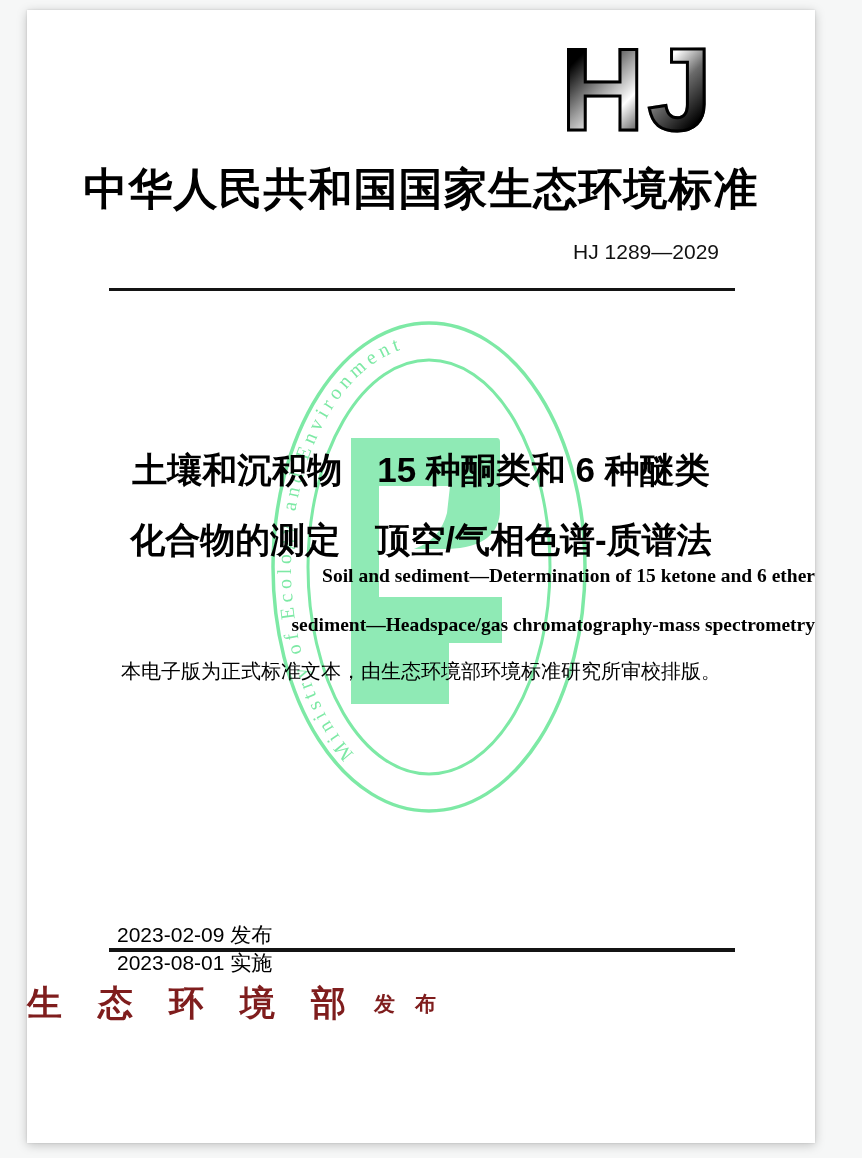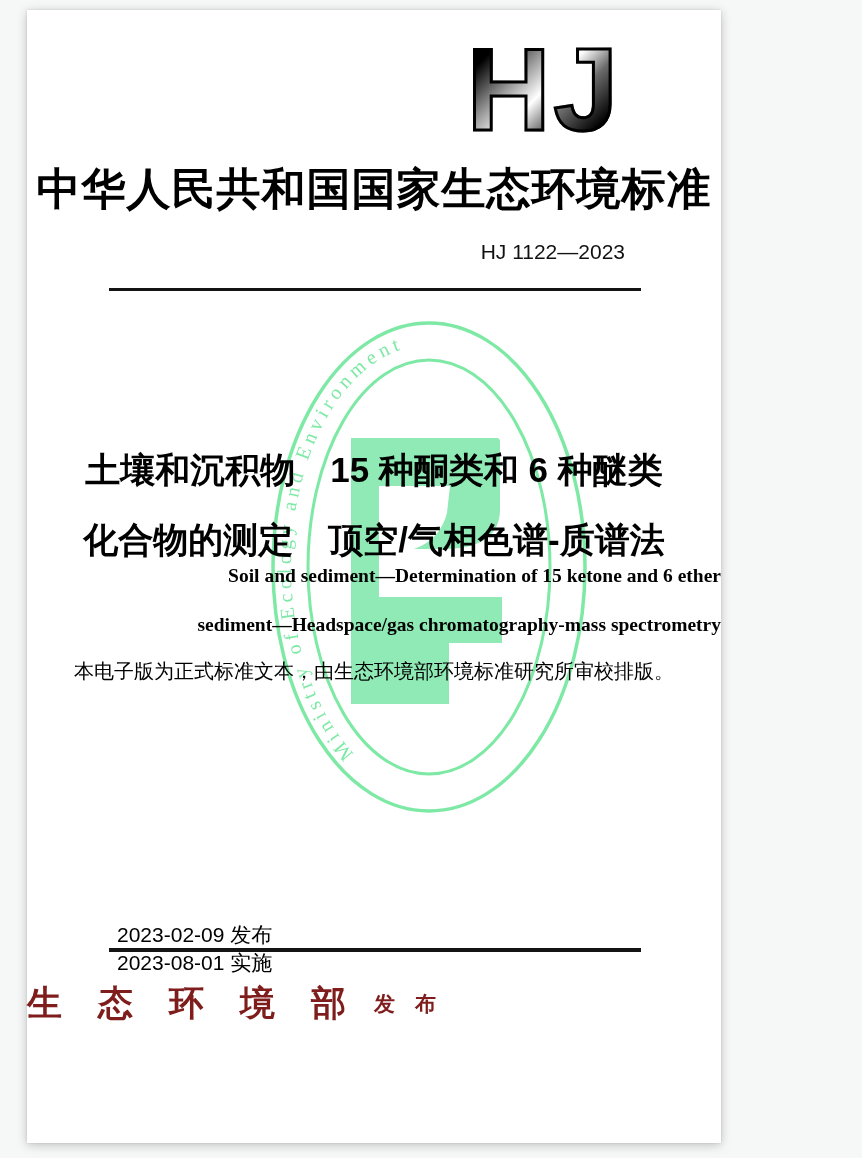--- a/index.html
+++ b/index.html
@@ -2,21 +2,21 @@
 <html><head>
 <meta charset="utf-8">
 <style>
   html,body{margin:0;padding:0;}
   body{
     width:862px;height:1158px;position:relative;overflow:hidden;
     background:#f6f7f7;
     font-family:"Liberation Sans","DejaVu Sans",sans-serif;
   }
   .page{
-    position:absolute;left:27px;top:10px;width:694px;height:1133px;
+    position:absolute;left:27px;top:10px;width:788px;height:1133px;
     background:#ffffff;
     box-shadow:0 2px 10px rgba(0,0,0,.22),0 0 2px rgba(0,0,0,.12);
   }
   .page > *{position:absolute;z-index:2;}
   .hj-logo{
     top:22px;right:100px;
     font-family:"Liberation Sans",sans-serif;font-weight:bold;
     font-size:116px;line-height:1;letter-spacing:3px;
     background:linear-gradient(135deg,#000 16%,#9c9c9c 36%,#ffffff 50%,#6b6b6b 64%,#000 84%);
     -webkit-background-clip:text;background-clip:text;color:transparent;
@@ -63,21 +63,21 @@
 </style>
 </head>
 <body>
 
 <div class="page">
 
   <div class="hj-logo">HJ</div>
 
   <div class="org-title">中华人民共和国国家生态环境标准</div>
 
-  <div class="standard-no">HJ 1122—2023</div>
+  <div class="standard-no">HJ 1289—2029</div>
 
   <div class="rule rule-top"></div>
 
   <svg class="seal" width="330" height="500" viewBox="0 0 330 500" aria-hidden="true">
     <ellipse cx="165" cy="250" rx="156" ry="244" fill="none" stroke-width="3.5" stroke="#7de9a5"></ellipse>
     <ellipse cx="165" cy="250" rx="121" ry="207" fill="none" stroke-width="3" stroke="#7de9a5"></ellipse>
     <g fill="#8feab5">
       <rect x="87" y="121" width="28" height="266"></rect>
       <path d="M115,121 H233 Q236,121 236,125 V192 Q236,230 184,232 H150 Q176,223 183,196 L186,169 H115 Z"></path>
       <rect x="115" y="280" width="123" height="46"></rect>

